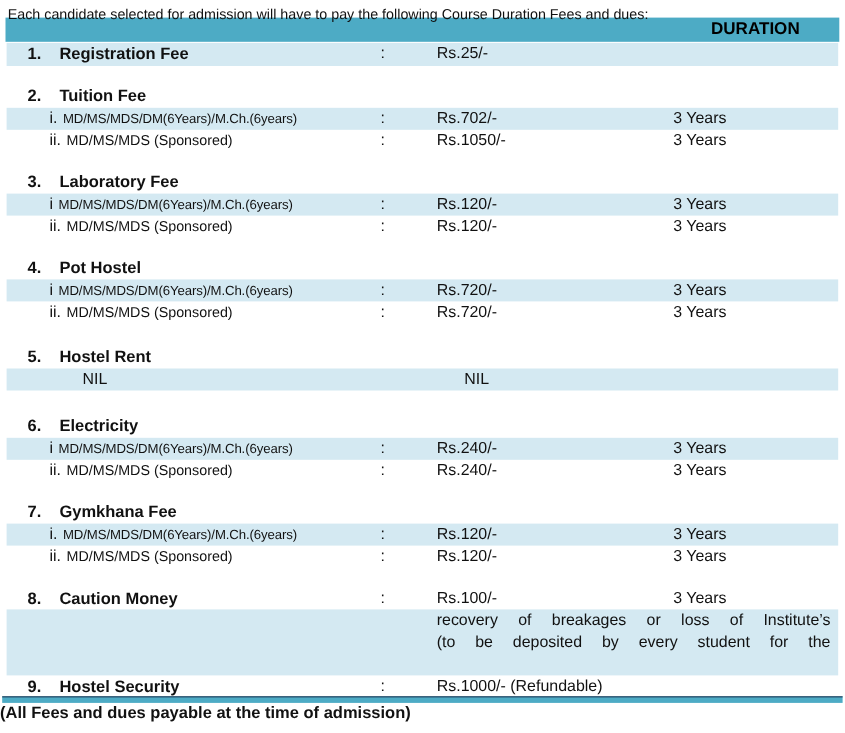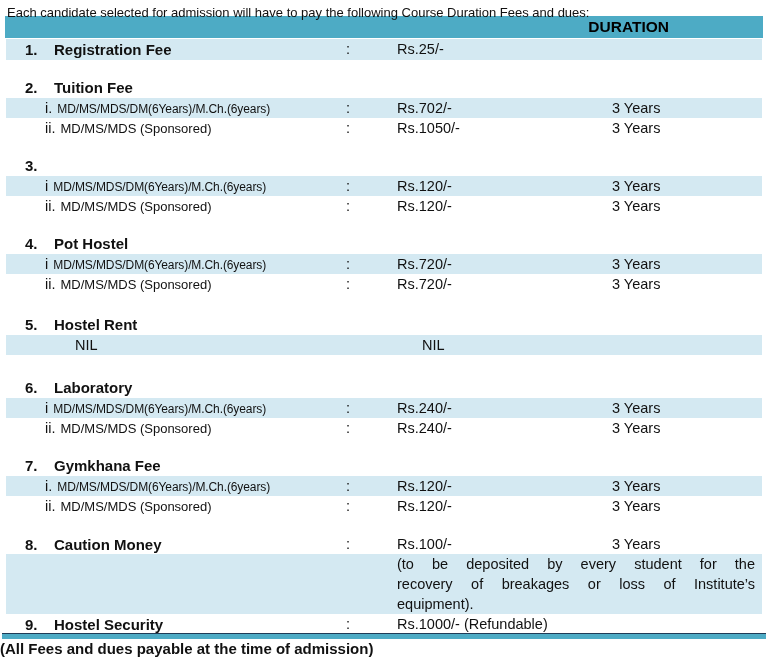--- a/index.html
+++ b/index.html
@@ -18,21 +18,21 @@
     padding-left: 7px;
     font-size: 13px;
     white-space: nowrap;
   }
   .bar {
     height: 22px;
     line-height: 22px;
     margin: 0 5px;
     background: var(--teal, #4DABC5);
     text-align: right;
-    padding-right: 94px;
+    padding-right: 36px;
     box-sizing: border-box;
     font-weight: bold;
     font-size: 15.5px;
     color: #000;
   }
   .row {
     position: relative;
     height: 20px;
     line-height: 20px;
     margin: 0 6px;
@@ -122,20 +122,21 @@
       <span class="sub"><span class="prefix">ii.</span><span class="sub-label-lg">MD/MS/MDS (Sponsored)</span></span>
       <span class="colon">:</span>
       <span class="val">Rs.1050/-</span>
       <span class="dur">3 Years</span>
     </div>
   </div>
 
   <div class="section s3">
     <div class="row header">
       <span class="num">3.</span>
+      <span class="name">Laboratory Fee</span>
     </div>
     <div class="row hl">
       <span class="sub"><span class="prefix">i</span><span class="sub-label-sm">MD/MS/MDS/DM(6Years)/M.Ch.(6years)</span></span>
       <span class="colon">:</span>
       <span class="val">Rs.120/-</span>
       <span class="dur">3 Years</span>
     </div>
     <div class="row">
       <span class="sub"><span class="prefix">ii.</span><span class="sub-label-lg">MD/MS/MDS (Sponsored)</span></span>
       <span class="colon">:</span>
@@ -170,21 +171,21 @@
     </div>
     <div class="row hl">
       <span class="nil-left">NIL</span>
       <span class="nil-right">NIL</span>
     </div>
   </div>
 
   <div class="section s6">
     <div class="row header">
       <span class="num">6.</span>
-      <span class="name">Laboratory</span>
+      <span class="name">Electricity</span>
     </div>
     <div class="row hl">
       <span class="sub"><span class="prefix">i</span><span class="sub-label-sm">MD/MS/MDS/DM(6Years)/M.Ch.(6years)</span></span>
       <span class="colon">:</span>
       <span class="val">Rs.240/-</span>
       <span class="dur">3 Years</span>
     </div>
     <div class="row">
       <span class="sub"><span class="prefix">ii.</span><span class="sub-label-lg">MD/MS/MDS (Sponsored)</span></span>
       <span class="colon">:</span>
@@ -215,23 +216,22 @@
   <div class="section s8">
     <div class="row header8">
       <span class="num">8.</span>
       <span class="name">Caution Money</span>
       <span class="colon">:</span>
       <span class="val">Rs.100/-</span>
       <span class="dur">3 Years</span>
     </div>
     <div class="row hl note-band">
       <div class="note">
+        <div class="note-line j">recovery of breakages or loss of Institute’s</div>
         <div class="note-line j">(to be deposited by every student for the</div>
-        <div class="note-line j">recovery of breakages or loss of Institute’s</div>
-        <div class="note-line">equipment).</div>
       </div>
     </div>
   </div>
 
   <div class="section s9">
     <div class="row r9">
       <span class="num">9.</span>
       <span class="name">Hostel Security</span>
       <span class="colon">:</span>
       <span class="val">Rs.1000/- (Refundable)</span>

